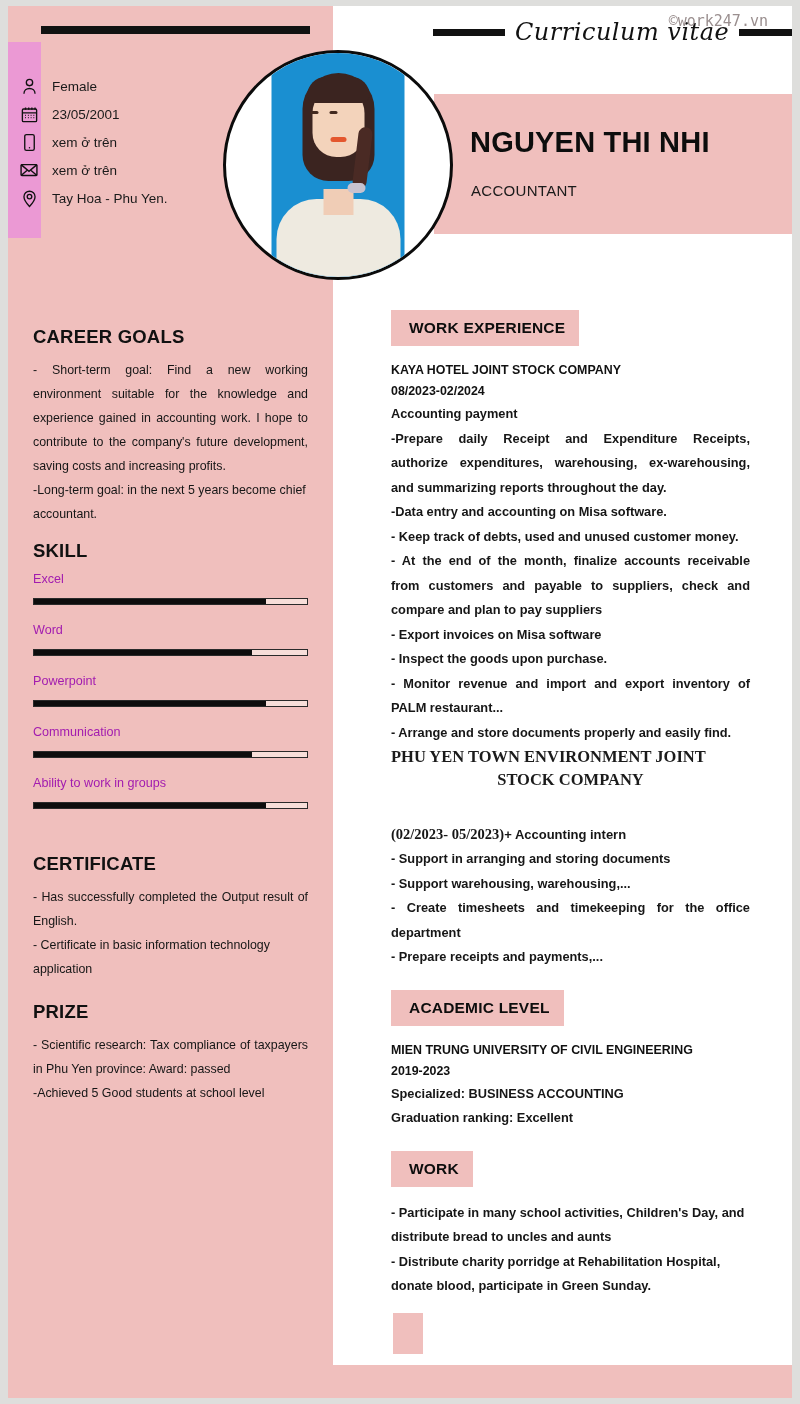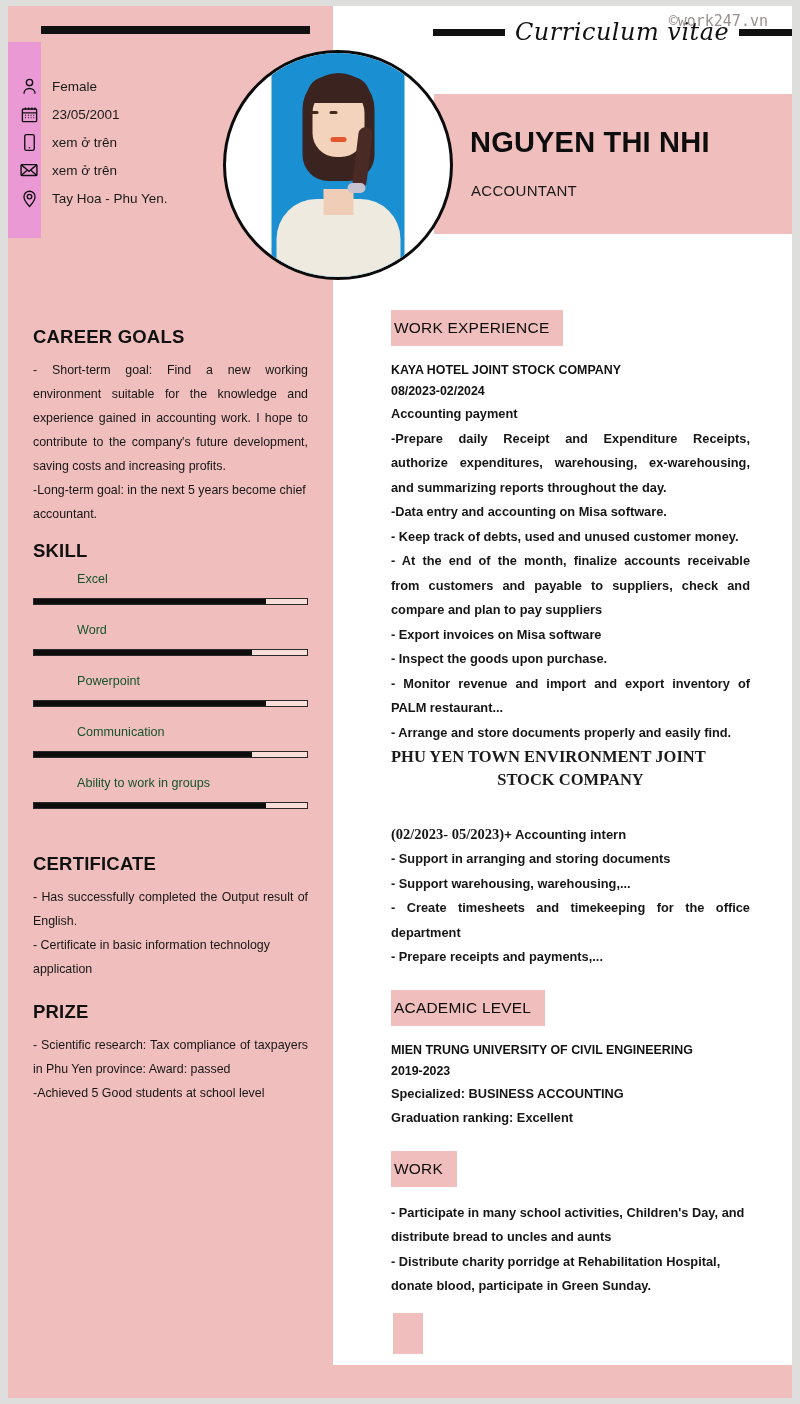--- a/index.html
+++ b/index.html
@@ -172,34 +172,34 @@
     letter-spacing: .2px; margin-bottom: 10px;
   }
   .body-text {
     font-size: 12.4px; line-height: 24px; color: #161616;
     text-align: justify;
   }
   .body-text.left { text-align: left; }
 
   
   .skill-block { margin-top: 4px; }
-  .skill-name { font-size: 12.6px; color: #14532d; margin-bottom: 12px; margin-left: 44px; }
+  .skill-name { font-size: 12.6px; color: #a21caf; margin-bottom: 12px; }
   .skill-track {
     height: 7px; width: 100%;
     background: #f7ded9; border: 1px solid #2a2a2a;
     margin-bottom: 18px;
   }
   .skill-fill { height: 100%; background: #0d0d0d; }
 
   
   .chip {
     display: inline-block;
     background: #f0bfbd;
-    padding: 9px 14px 9px 3px;
-    font-size: 15.5px; font-weight: 400; color: #0d0d0d;
+    padding: 9px 14px 9px 18px;
+    font-size: 15.5px; font-weight: 700; color: #0d0d0d;
     letter-spacing: .2px;
   }
   .rt-strong {
     font-size: 12.4px; font-weight: 700; color: #111; line-height: 21px;
   }
   .rt-body {
     font-size: 12.8px; line-height: 24.5px; color: #161616;
     text-align: justify;
     font-weight: bold;
   }

